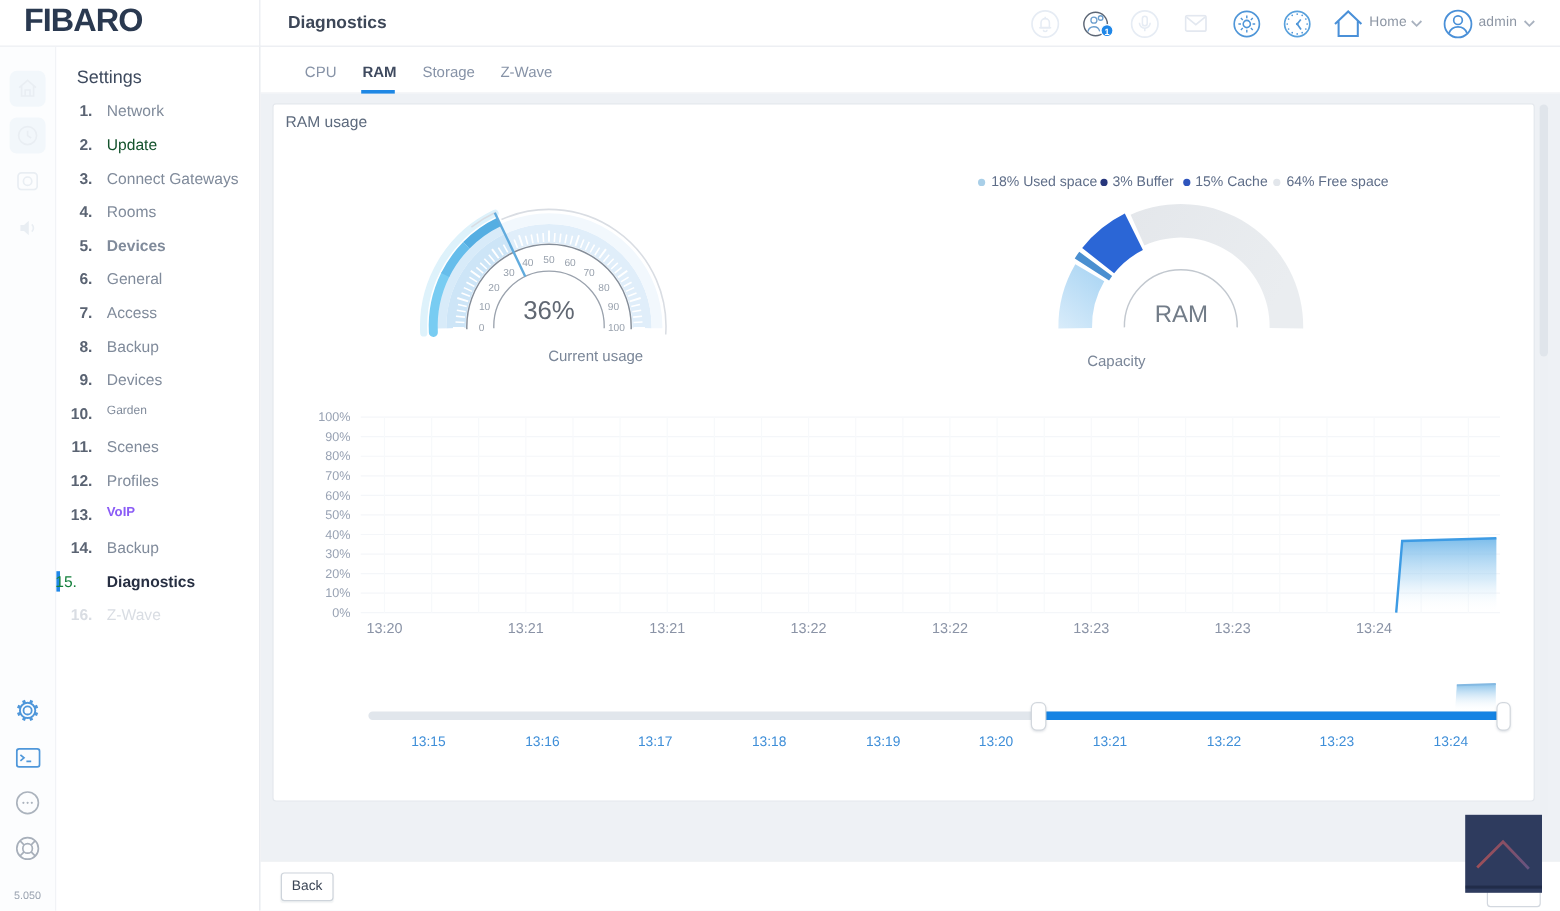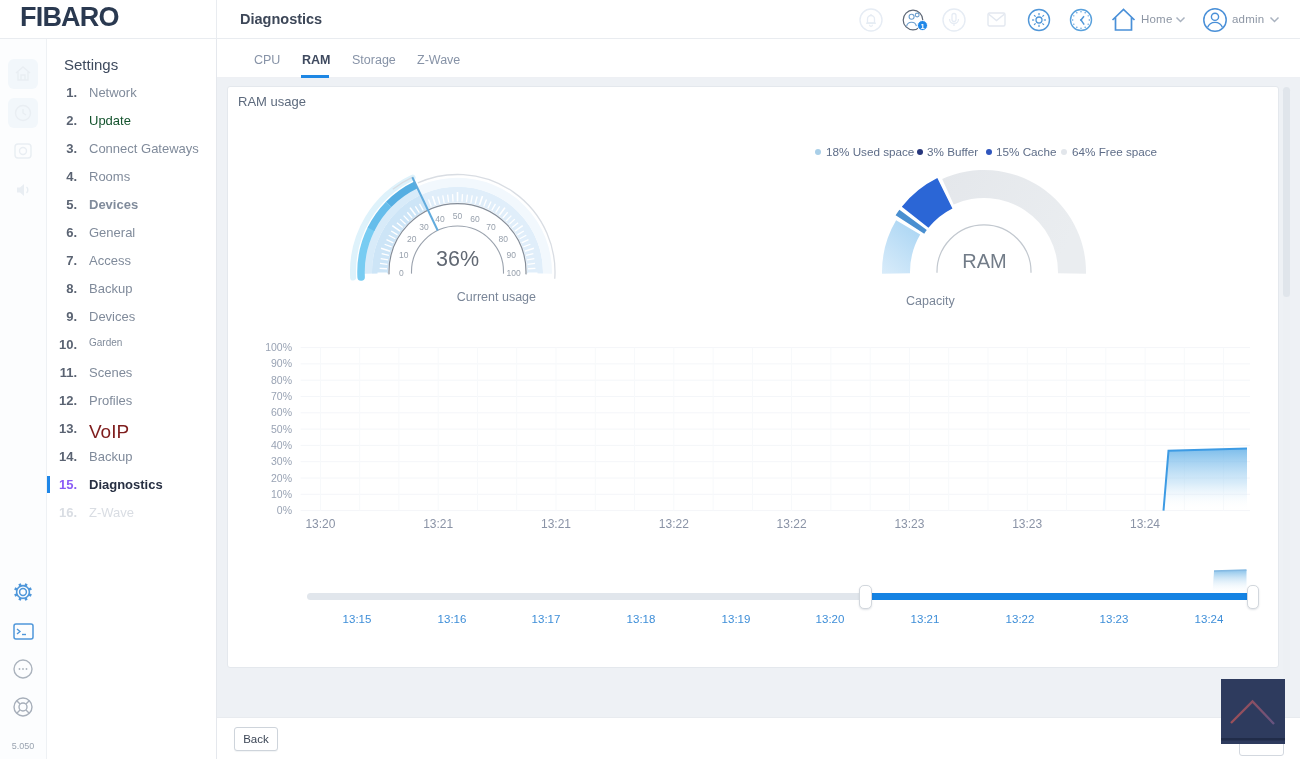--- a/index.html
+++ b/index.html
@@ -332,25 +332,25 @@
 <div class="abs" style="left:89px;top:281px;font-size:13px;font-weight:400;color:#808b9b">Backup</div>
 <div class="abs" style="left:46px;top:309px;width:31px;text-align:right;font-size:13px;font-weight:600;color:#5a6372">9.</div>
 <div class="abs" style="left:89px;top:309px;font-size:13px;font-weight:400;color:#808b9b">Devices</div>
 <div class="abs" style="left:46px;top:337px;width:31px;text-align:right;font-size:13px;font-weight:600;color:#5a6372">10.</div>
 <div class="abs" style="left:89px;top:337px;font-size:10px;font-weight:400;color:#808b9b">Garden</div>
 <div class="abs" style="left:46px;top:365px;width:31px;text-align:right;font-size:13px;font-weight:600;color:#5a6372">11.</div>
 <div class="abs" style="left:89px;top:365px;font-size:13px;font-weight:400;color:#808b9b">Scenes</div>
 <div class="abs" style="left:46px;top:393px;width:31px;text-align:right;font-size:13px;font-weight:600;color:#5a6372">12.</div>
 <div class="abs" style="left:89px;top:393px;font-size:13px;font-weight:400;color:#808b9b">Profiles</div>
 <div class="abs" style="left:46px;top:421px;width:31px;text-align:right;font-size:13px;font-weight:600;color:#5a6372">13.</div>
-<div class="abs" style="left:89px;top:421px;font-size:19px;font-weight:400;color:#7f1d1d">VoIP</div>
+<div class="abs" style="left:89px;top:421px;font-size:11px;font-weight:700;color:#8b5cf6">VoIP</div>
 <div class="abs" style="left:46px;top:449px;width:31px;text-align:right;font-size:13px;font-weight:600;color:#5a6372">14.</div>
 <div class="abs" style="left:89px;top:449px;font-size:13px;font-weight:400;color:#808b9b">Backup</div>
 <div class="abs" style="left:47px;top:476px;width:3px;height:17px;background:#1f87e8"></div>
-<div class="abs" style="left:46px;top:477px;width:31px;text-align:right;font-size:13px;font-weight:700;color:#8b5cf6">15.</div>
+<div class="abs" style="left:46px;top:477px;width:31px;text-align:left;font-size:13px;font-weight:400;color:#15803d">15.</div>
 <div class="abs" style="left:89px;top:477px;font-size:13px;font-weight:600;color:#272f42">Diagnostics</div>
 <div class="abs" style="left:46px;top:505px;width:31px;text-align:right;font-size:13px;font-weight:600;color:#d9dde3">16.</div>
 <div class="abs" style="left:89px;top:505px;font-size:13px;font-weight:400;color:#d9dde3">Z-Wave</div>
 <div class="abs" style="left:8px;top:59px;width:30px;height:30px;border-radius:6px;background:#f2f7fb"></div>
 <svg class="abs" style="left:14px;top:65px" width="18" height="17" viewBox="0 0 18 17">
     <path d="M 2 8 L 9 2 L 16 8 M 4 6.5 L 4 15 L 14 15 L 14 6.5 M 7 15 L 7 10 L 11 10 L 11 15" fill="none" stroke="#e9eef3" stroke-width="1.4"></path>
   </svg>
 <div class="abs" style="left:8px;top:98px;width:30px;height:30px;border-radius:6px;background:#f2f7fb"></div>
 <svg class="abs" style="left:14px;top:104px" width="18" height="18" viewBox="-9 -9 18 18">
     <circle cx="0" cy="0" r="7.5" fill="none" stroke="#e9eef3" stroke-width="1.4"></circle>

